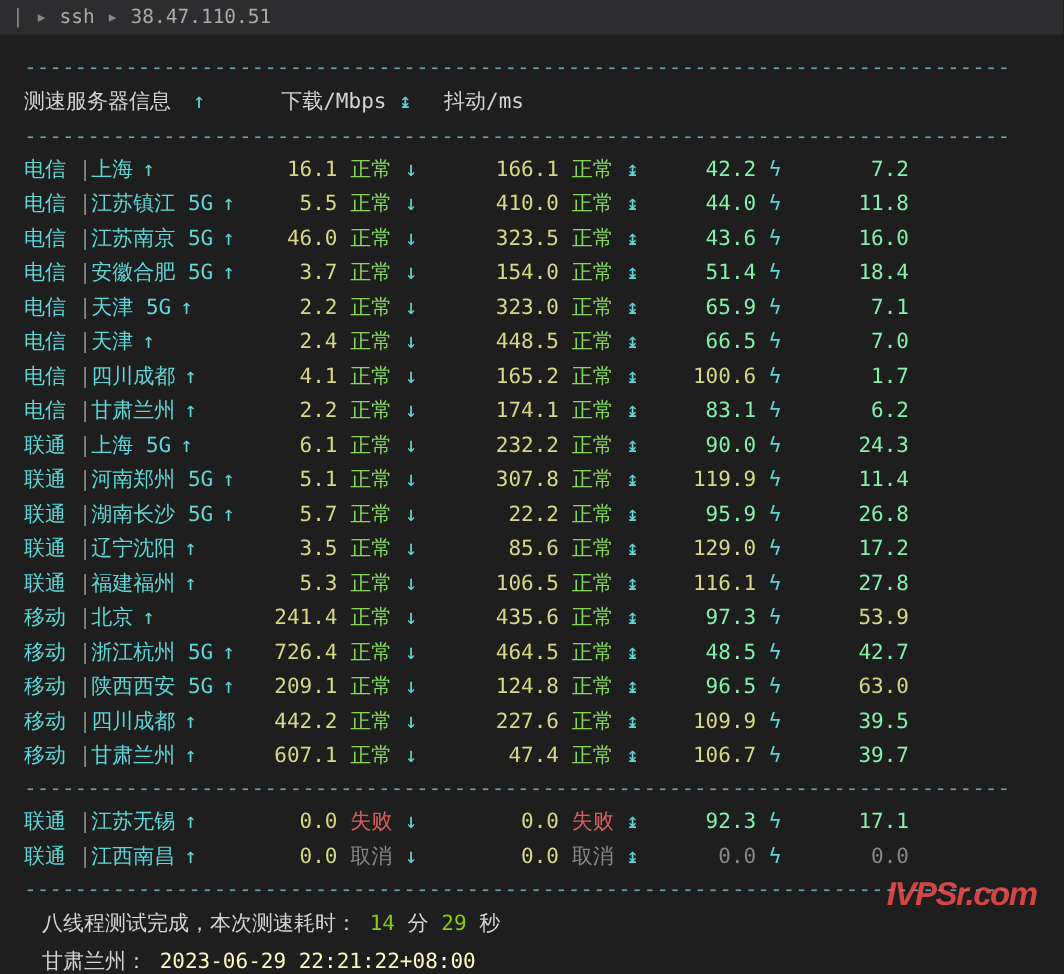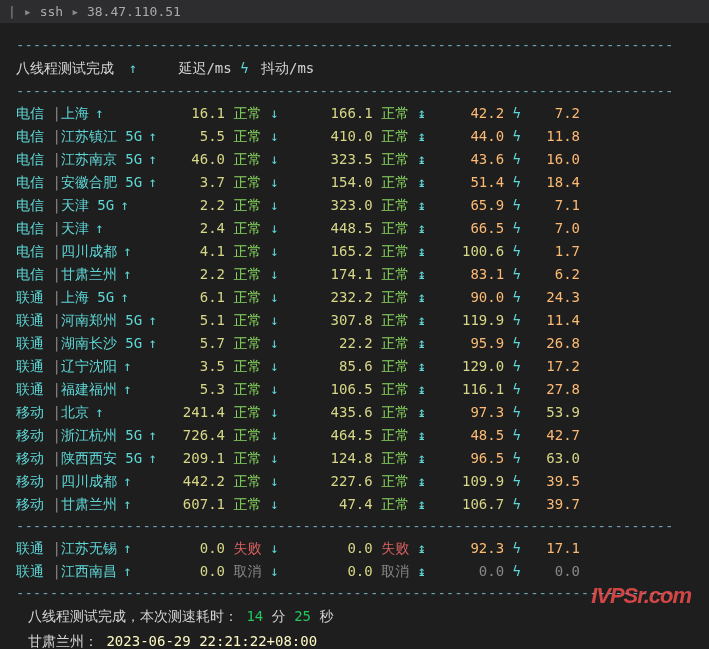--- a/index.html
+++ b/index.html
@@ -59,42 +59,43 @@
     .col-download {
       width: 130px;
       text-align: right;
     }
     .col-latency {
       width: 95px;
       text-align: right;
     }
     .col-jitter {
       width: 85px;
+      text-align: right;
     }
     .hdr-server { width: 150px; }
     .hdr-upload { width: 130px; text-align: center; }
     .hdr-download { width: 130px; text-align: center; }
     .hdr-latency { width: 95px; text-align: center; }
     .hdr-jitter { width: 85px; text-align: left; }
     .loc { color: #5fd7d7; text-align: right; }
     .arrow-up { color: #5fd7d7; margin-left: 6px; }
     .arrow-down { color: #5fd7d7; }
     .arrow-updown { color: #5fd7d7; }
     .bolt { color: #5fd7d7; }
     .val-yellow { color: #d7d787; }
-    .val-green { color: #fdba74; }
+    .val-green { color: #86efac; }
     .val-grey { color: #888; }
     .status-normal { color: #87d75f; }
     .status-fail { color: #d75f5f; }
     .status-cancel { color: #888; }
     .footer-line {
       color: #d4d4d4;
       padding: 2px 0 2px 12px;
     }
-    .footer-num { color: #22c55e; }
+    .footer-num { color: #84cc16; }
     .footer-time { color: #fef9c3; }
     .watermark {
       position: absolute;
       bottom: 40px;
       right: 18px;
       font-family: Arial, sans-serif;
       font-size: 22px;
       font-weight: bold;
       font-style: italic;
       color: rgba(255,80,80,0.8);
@@ -109,22 +110,22 @@
   <span class="title-sep">▸</span>
   <span>ssh</span>
   <span class="title-sep">▸</span>
   <span>38.47.110.51</span>
 </div>
 
 <div class="terminal">
   <div class="divider">------------------------------------------------------------------------------</div>
 
   <div class="header-row">
-    <span class="hdr-server"><span>八线程测试完成</span>   <span class="arrow-up">↑</span></span>
-    <span class="hdr-latency"><span>延迟/ms</span> <span class="bolt">ϟ</span></span>
+    <span class="hdr-server"><span>测速服务器信息</span>   <span class="arrow-up">↑</span></span>
+    <span class="hdr-download"><span>下载/Mbps</span> <span class="arrow-updown">↨</span></span>
     <span class="hdr-jitter"><span>抖动/ms</span></span>
   </div>
 
   <div class="divider">------------------------------------------------------------------------------</div>
 
   <div id="rows-block">
       <div class="data-row"><span class="col-server"><span class="loc">电信 </span><span style="color:#888">|</span><span class="loc">上海</span><span class="arrow-up">↑</span></span><span class="col-upload"><span class="val-yellow">   16.1</span> <span class="status-normal">正常</span> <span class="arrow-down">↓</span></span><span class="col-download"><span class="val-yellow">  166.1</span> <span class="status-normal">正常</span> <span class="arrow-updown">↨</span></span><span class="col-latency"><span class="val-green">   42.2</span> <span class="bolt">ϟ</span></span><span class="col-jitter"><span class="val-green">    7.2</span></span></div>
       <div class="data-row"><span class="col-server"><span class="loc">电信 </span><span style="color:#888">|</span><span class="loc">江苏镇江 5G</span><span class="arrow-up">↑</span></span><span class="col-upload"><span class="val-yellow">    5.5</span> <span class="status-normal">正常</span> <span class="arrow-down">↓</span></span><span class="col-download"><span class="val-yellow">  410.0</span> <span class="status-normal">正常</span> <span class="arrow-updown">↨</span></span><span class="col-latency"><span class="val-green">   44.0</span> <span class="bolt">ϟ</span></span><span class="col-jitter"><span class="val-green">   11.8</span></span></div>
       <div class="data-row"><span class="col-server"><span class="loc">电信 </span><span style="color:#888">|</span><span class="loc">江苏南京 5G</span><span class="arrow-up">↑</span></span><span class="col-upload"><span class="val-yellow">   46.0</span> <span class="status-normal">正常</span> <span class="arrow-down">↓</span></span><span class="col-download"><span class="val-yellow">  323.5</span> <span class="status-normal">正常</span> <span class="arrow-updown">↨</span></span><span class="col-latency"><span class="val-green">   43.6</span> <span class="bolt">ϟ</span></span><span class="col-jitter"><span class="val-green">   16.0</span></span></div>
       <div class="data-row"><span class="col-server"><span class="loc">电信 </span><span style="color:#888">|</span><span class="loc">安徽合肥 5G</span><span class="arrow-up">↑</span></span><span class="col-upload"><span class="val-yellow">    3.7</span> <span class="status-normal">正常</span> <span class="arrow-down">↓</span></span><span class="col-download"><span class="val-yellow">  154.0</span> <span class="status-normal">正常</span> <span class="arrow-updown">↨</span></span><span class="col-latency"><span class="val-green">   51.4</span> <span class="bolt">ϟ</span></span><span class="col-jitter"><span class="val-green">   18.4</span></span></div>
@@ -150,21 +151,21 @@
       <div class="data-row"><span class="col-server"><span class="loc">联通 </span><span style="color:#888">|</span><span class="loc">江苏无锡</span><span class="arrow-up">↑</span></span><span class="col-upload"><span class="val-yellow">    0.0</span> <span class="status-fail">失败</span> <span class="arrow-down">↓</span></span><span class="col-download"><span class="val-yellow">    0.0</span> <span class="status-fail">失败</span> <span class="arrow-updown">↨</span></span><span class="col-latency"><span class="val-green">   92.3</span> <span class="bolt">ϟ</span></span><span class="col-jitter"><span class="val-green">   17.1</span></span></div>
       <div class="data-row"><span class="col-server"><span class="loc">联通 </span><span style="color:#888">|</span><span class="loc">江西南昌</span><span class="arrow-up">↑</span></span><span class="col-upload"><span class="val-yellow">    0.0</span> <span class="status-cancel">取消</span> <span class="arrow-down">↓</span></span><span class="col-download"><span class="val-yellow">    0.0</span> <span class="status-cancel">取消</span> <span class="arrow-updown">↨</span></span><span class="col-latency"><span class="val-grey">    0.0</span> <span class="bolt">ϟ</span></span><span class="col-jitter"><span class="val-grey">    0.0</span></span></div>
     </div>
 
   <div class="divider">------------------------------------------------------------------------------</div>
 
   <div class="footer-line">
     <span>八线程测试完成，本次测速耗时：</span>
     <span class="footer-num">14</span>
     <span> </span><span>分</span><span>  </span>
-    <span class="footer-num">25</span>
+    <span class="footer-num">29</span>
     <span> </span><span>秒</span>
   </div>
   <div class="footer-line">
     <span>甘肃兰州：</span>
     <span class="footer-time">2023-06-29 22:21:22+08:00</span>
   </div>
 </div>
 
 <div class="watermark">IVPSr.com</div>
 

